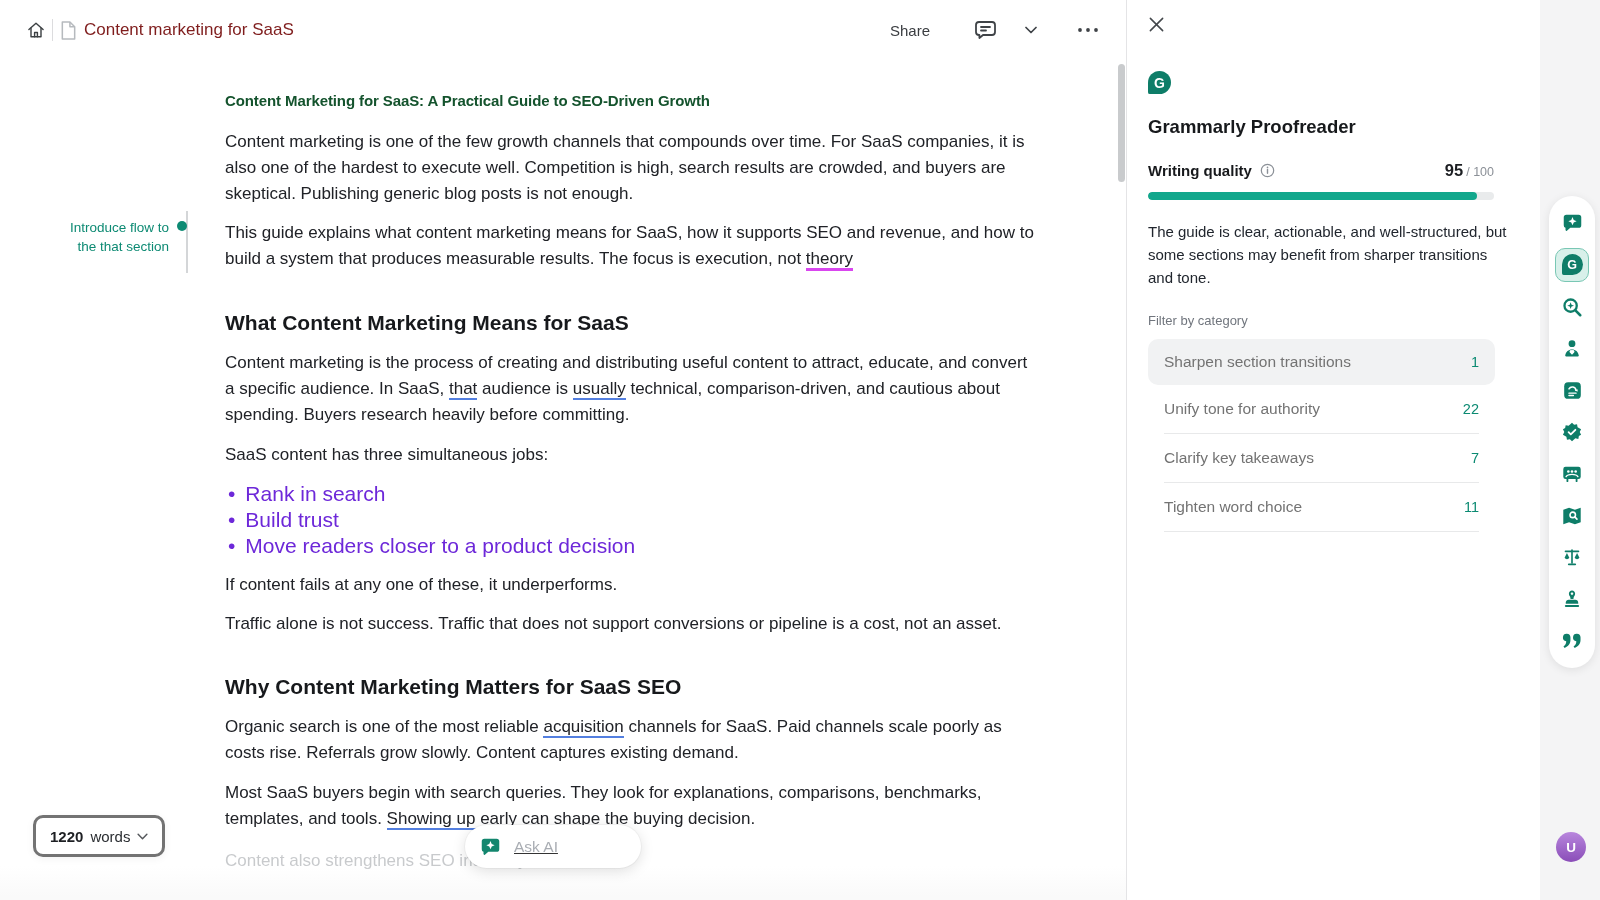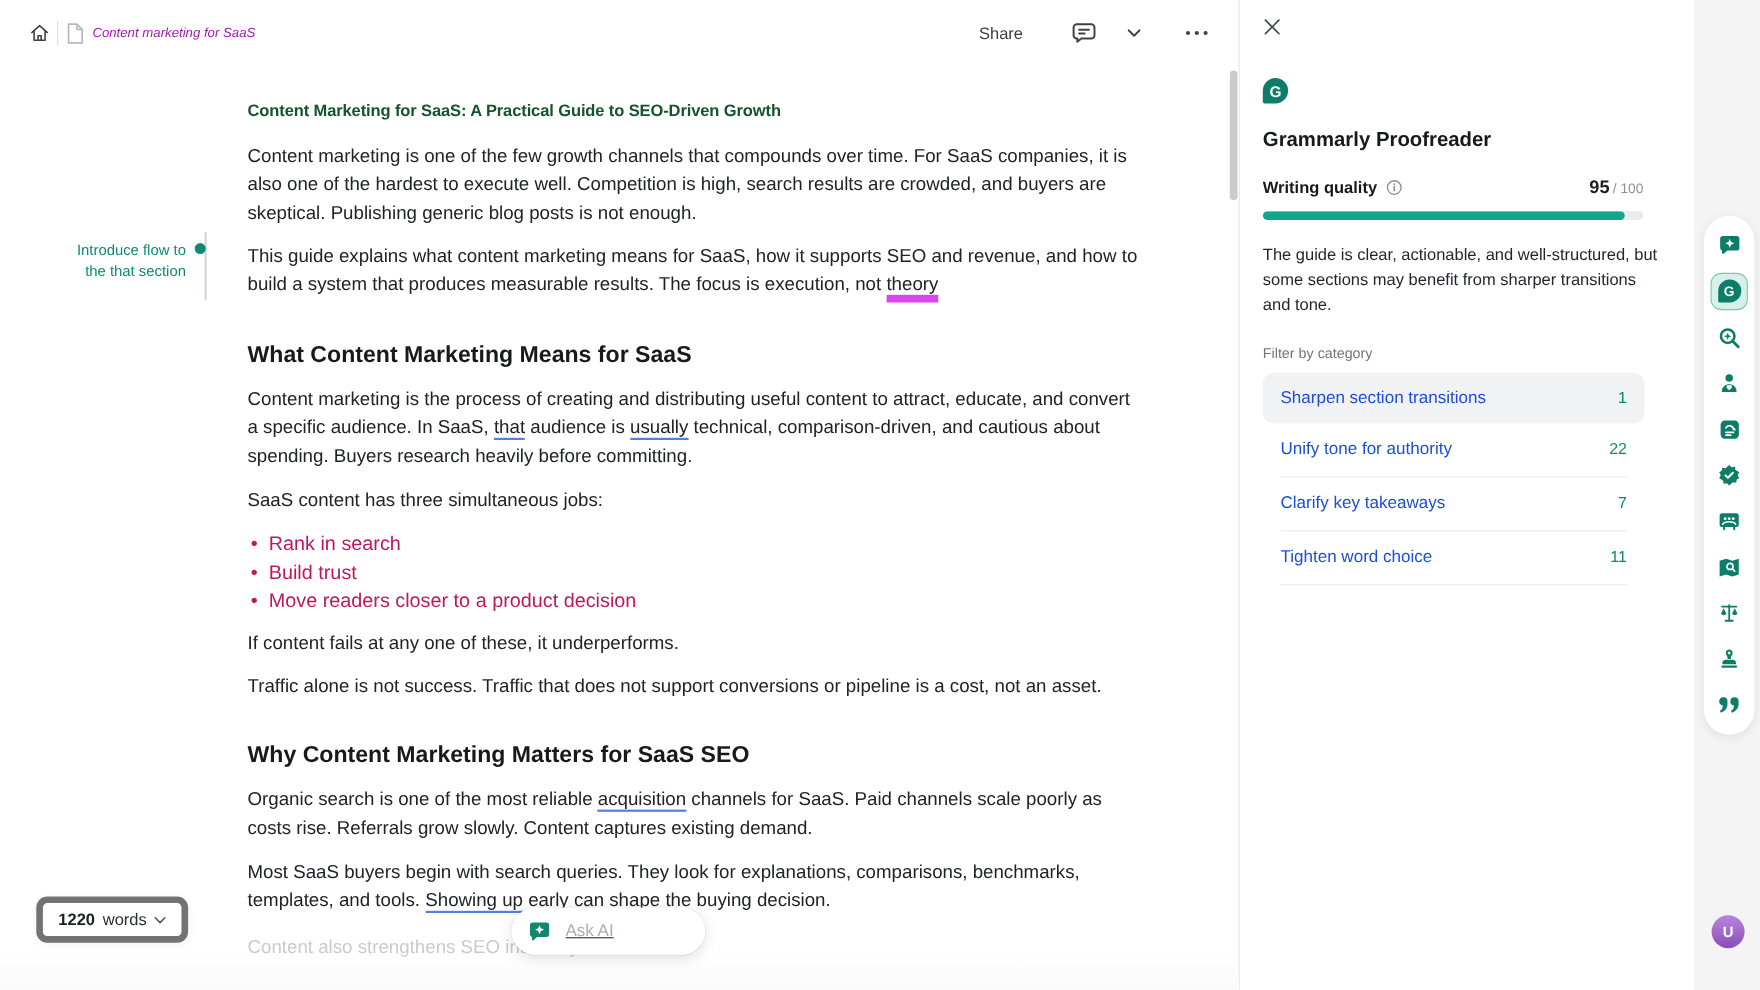--- a/index.html
+++ b/index.html
@@ -6,51 +6,51 @@
   body{width:1600px;height:900px;position:relative;overflow:hidden;background:#fff;
        font-family:"Liberation Sans",sans-serif;-webkit-font-smoothing:antialiased;}
   svg{display:block;}
 
   
   .doc-area{position:absolute;left:0;top:0;width:1127px;height:900px;background:#fff;
             border-right:1px solid #e4e4e6;box-sizing:border-box;}
   .topbar{position:absolute;left:0;top:0;right:0;height:60px;display:flex;align-items:center;
           padding:0 26px;box-sizing:border-box;}
   .tb-div{width:1px;height:22px;background:#dcdcde;margin:0 6px;}
-  .doc-title-text{font-size:12px;color:#a21caf;margin-left:6px;font-style:italic;}
+  .doc-title-text{font-size:17px;color:#7f1d1d;margin-left:6px;}
   .tb-right{margin-left:auto;display:flex;align-items:center;gap:23px;}
   .share-label{font-size:15px;color:#3a3d41;margin-right:20px;cursor:pointer;}
   .tb-btn{display:flex;align-items:center;justify-content:center;cursor:pointer;}
 
   .doc-body{position:absolute;left:225px;top:60px;width:815px;}
   .h1{font-size:15px;font-weight:700;color:#14532d;line-height:30px;margin:26px 0 0;letter-spacing:-0.1px;}
   .h2{font-size:21px;font-weight:700;color:#17191c;line-height:28px;margin:37px 0 0;}
   .p{font-size:17px;color:#202227;line-height:26px;margin:13px 0 0;}
   .p.mt14{margin-top:14px;}
   .bullets{margin:13px 0 0;padding:0;list-style:none;}
-  .bullets li{font-size:18px;color:#be185d;line-height:26px;display:flex;}
+  .bullets li{font-size:21px;color:#6d28d9;line-height:26px;display:flex;}
   .bullets li::before{content:"\2022";margin:0 10px 0 3px;}
   .u-blue{border-bottom:2px solid #537fe0;}
-  .u-red{border-bottom:7px solid #d946ef;}
+  .u-red{border-bottom:3px solid #d946ef;}
   .faded-line{font-size:17px;line-height:26px;color:#7d8288;opacity:.42;margin:16px 0 0;}
   .doc-fade{position:absolute;left:0;bottom:0;width:1126px;height:34px;z-index:20;pointer-events:none;
             background:linear-gradient(rgba(255,255,255,0),#fafafa 90%);}
 
   
   .annotation{position:absolute;left:63px;top:218px;width:106px;text-align:right;
               font-size:13.5px;line-height:19px;color:#0d8a73;cursor:pointer;}
   .ann-dot{position:absolute;left:177px;top:221px;width:10px;height:10px;border-radius:50%;background:#0d8a73;cursor:pointer;}
   .ann-line{position:absolute;left:186px;top:211px;width:2px;height:62px;background:#d4d6d8;}
 
   
   .doc-scrollbar{position:absolute;left:1118px;top:64px;width:7px;height:118px;background:#c9cbcd;border-radius:4px;cursor:pointer;}
 
   
   .word-pill{position:absolute;left:33px;top:815px;height:42px;padding:0 14px;display:flex;align-items:center;
-             gap:7px;background:#fff;border:6px solid #737373;border-radius:10px;z-index:30;cursor:pointer;
+             gap:7px;background:#fff;border:3px solid #737373;border-radius:10px;z-index:30;cursor:pointer;
              box-shadow:0 2px 8px rgba(0,0,0,.05);box-sizing:border-box;}
   .wc-num{font-size:15px;font-weight:700;color:#1d1f23;}
   .wc-label{font-size:15px;color:#2a2d31;}
 
   
   .ask-ai{position:absolute;left:465px;top:825px;width:176px;height:43px;border-radius:22px;background:#fff;
           display:flex;align-items:center;gap:11px;padding:0 8px 0 15px;box-sizing:border-box;z-index:31;
           box-shadow:0 3px 14px rgba(0,0,0,.13),0 0 0 1px rgba(0,0,0,.03);}
   .ask-ai input{border:none;outline:none;background:transparent;font-family:"Liberation Sans",sans-serif;
                 font-size:15.5px;color:#333;width:100px;text-decoration:underline;}
@@ -72,21 +72,21 @@
   .wq-total{font-size:12.5px;color:#8b9097;}
   .wq-bar{margin-top:12px;width:346px;height:8px;border-radius:4px;background:#e9ebec;overflow:hidden;}
   .wq-fill{height:100%;border-radius:4px;background:#12a78c;}
   .panel-summary{margin-top:20px;width:364px;font-size:15px;line-height:23px;color:#21262e;}
   .filter-label{margin-top:24px;font-size:13px;color:#70757d;}
   .cat-selected{margin-top:11px;width:347px;box-sizing:border-box;background:#f1f2f3;border-radius:10px;
                 padding:14px 16px;display:flex;align-items:center;justify-content:space-between;cursor:pointer;}
   .cat-rows{width:347px;box-sizing:border-box;}
   .cat-row{margin:0 16px;padding:15px 0;border-bottom:1px solid #e8e9ea;display:flex;align-items:center;
            justify-content:space-between;cursor:pointer;}
-  .cat-label{font-size:15.5px;color:#1d4ed8;}
+  .cat-label{font-size:15.5px;color:#737373;}
   .cat-count{font-size:14.5px;color:#0b8a72;}
 
   
   .rail-strip{position:absolute;left:1540px;top:0;width:60px;height:900px;background:#f4f4f5;}
   .rail{position:absolute;left:1549px;top:196px;width:46px;height:472px;background:#fff;border-radius:23px;
         box-shadow:0 2px 10px rgba(0,0,0,.09);display:flex;flex-direction:column;align-items:center;
         justify-content:space-around;padding:6px 0;box-sizing:border-box;}
   .rail-item{width:34px;height:34px;display:flex;align-items:center;justify-content:center;cursor:pointer;}
   .rail-item.selected{background:#d8f0ea;border:1.5px solid #79c7b4;border-radius:10px;box-sizing:border-box;}
   .g-logo.small{width:21px;height:21px;font-size:12.5px;}

